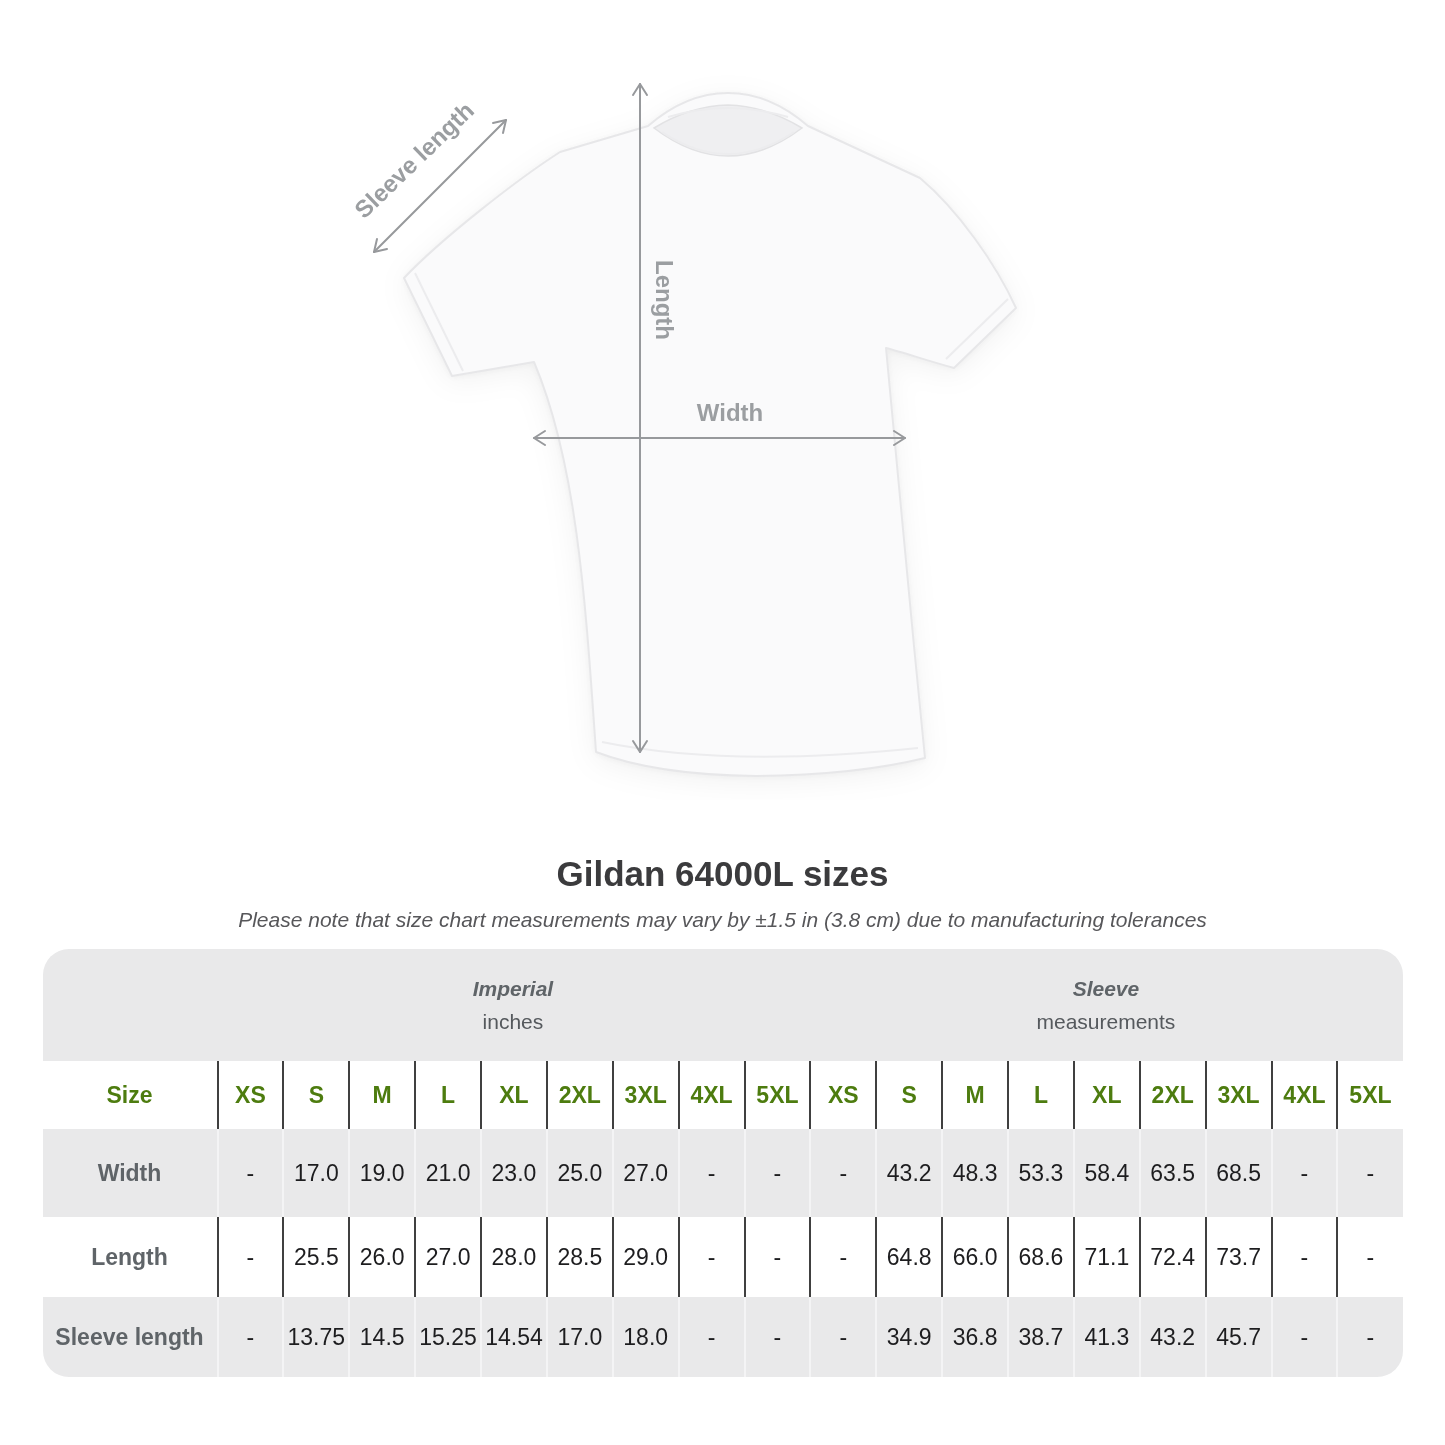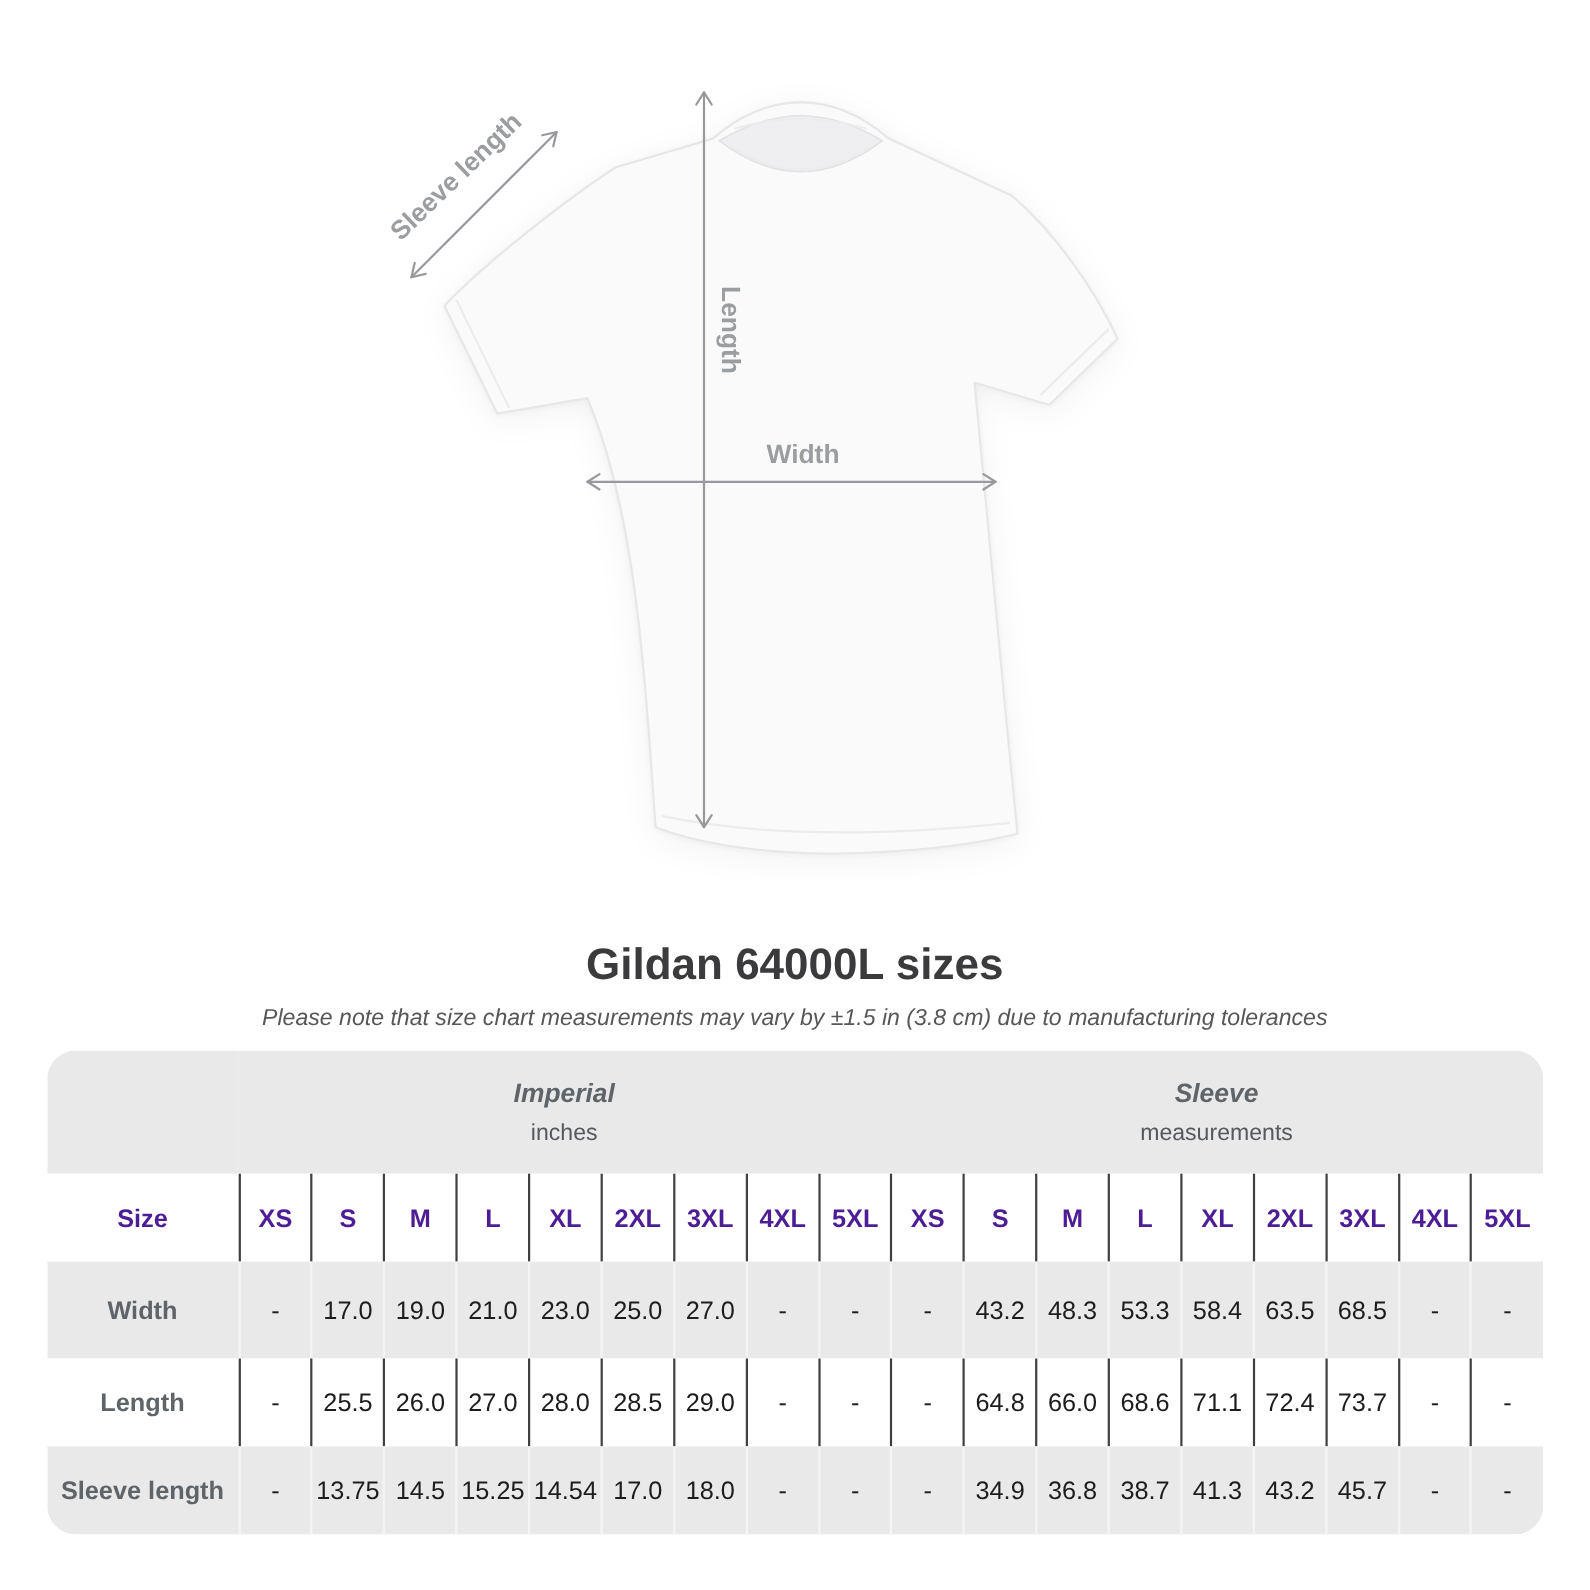--- a/index.html
+++ b/index.html
@@ -17,34 +17,34 @@
   .shirt-path {
     fill: #fafafb; stroke: #e7e7e9; stroke-width: 2; stroke-linejoin: round;
     filter: drop-shadow(0 6px 14px rgba(0,0,0,0.05)) drop-shadow(0 1px 3px rgba(0,0,0,0.04));
   }
   .neck { fill: #efeff1; stroke: #e2e2e4; stroke-width: 1.5; }
   .detail { fill: none; stroke: #ececee; stroke-width: 2; }
   .arrow { fill: none; stroke: #97999c; stroke-width: 2; stroke-linecap: round; stroke-linejoin: round; }
   .dim-label { font-family: "Liberation Sans", sans-serif; font-weight: bold; font-size: 24px; fill: #9b9ea1; }
 
   
-  .title { margin: 53px 0 0; text-align: center; font-size: 40px; line-height: 1.2; font-weight: bold; color: #3b3b3d; }
+  .title { margin: 53px 0 0; text-align: center; font-size: 35px; line-height: 1.2; font-weight: bold; color: #3b3b3d; }
   .note  { margin: 13px 0 0; text-align: center; font-size: 21px; font-style: italic; color: #57575a; }
 
   
   .table-wrap { width: 1360px; margin: 17px auto 0; border-radius: 26px; overflow: hidden; }
   table { width: 100%; border-collapse: separate; border-spacing: 0; table-layout: fixed; }
   col.c-label { width: 174px; }
   th, td { padding: 0; text-align: center; vertical-align: middle; font-size: 23px; font-weight: normal; color: #1d1d1f; }
 
   tr.group-row > * { background: #e9e9ea; height: 112px; }
-  .g-label { font-size: 24px; font-weight: bold; font-style: italic; color: #5f6468; }
+  .g-label { font-size: 21px; font-weight: bold; font-style: italic; color: #5f6468; }
   .g-sub   { font-size: 21px; color: #55595d; margin-top: 9px; }
 
-  tr.sizes-row > th { height: 80px; background: #ffffff; font-weight: bold; color: #4c1d95; margin-top: 17px; }
+  tr.sizes-row > th { height: 68px; background: #ffffff; font-weight: bold; color: #4d7c0f; margin-top: 17px; }
   tr.data-row  > th { font-weight: bold; color: #5f6468; }
   tr.data-row  > *  { height: 80px; }
   tr.r-width  > * { height: 88px; background: #e9e9ea; }
   tr.r-length > * { background: #ffffff; }
   tr.r-sleeve > * { background: #e9e9ea; }
 
   tr.sizes-row > * + *, tr.r-length > * + * { border-left: 2px solid #404040; }
   tr.r-width  > * + *, tr.r-sleeve > * + * { border-left: 2px solid #f4f4f5; }
 </style>
 </head>

